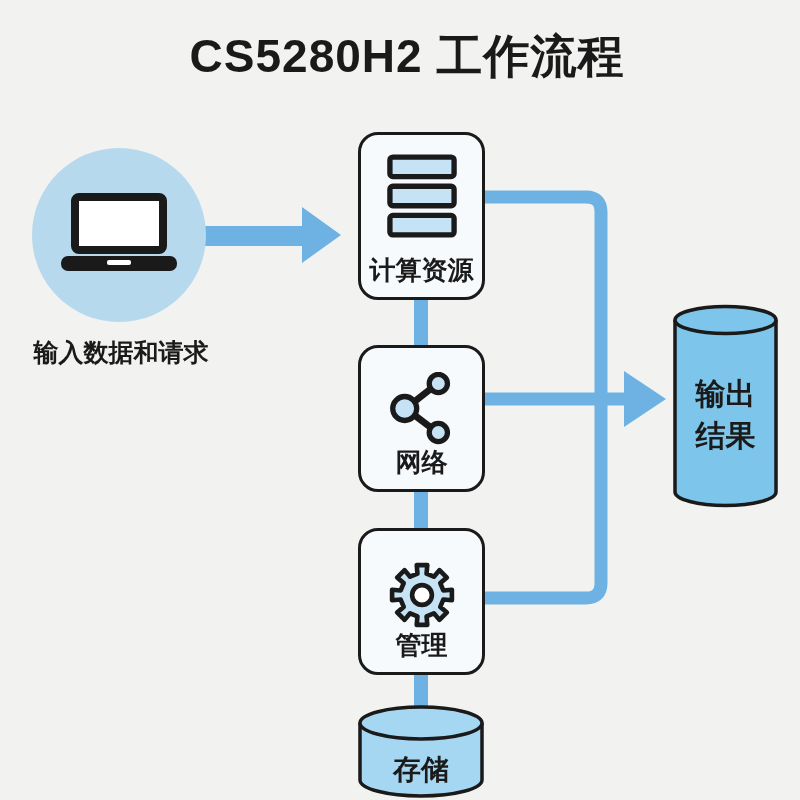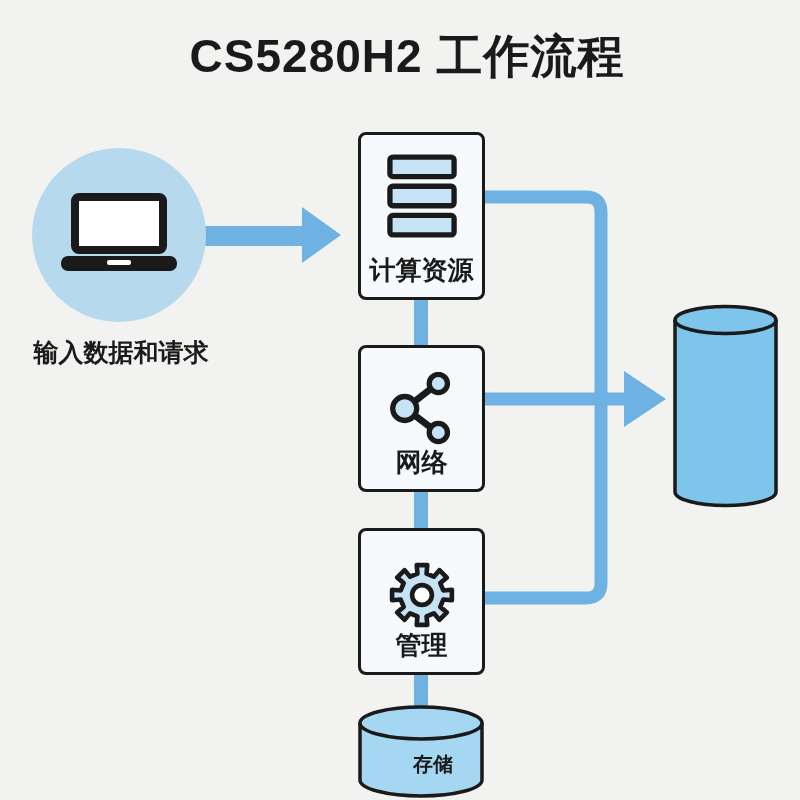--- a/index.html
+++ b/index.html
@@ -36,37 +36,37 @@
     position: absolute; left: 15px; top: 336px; width: 212px;
     text-align: center; font-size: 25px; font-weight: bold;
     color: var(--ink, #1a1a1a); white-space: nowrap;
   }
 
   .node {
     position: absolute; left: 358px; width: 127px;
     box-sizing: border-box;
     background: var(--node_fill, #f6fafd);
     border: 3.5px solid var(--ink, #1a1a1a);
-    border-radius: 8px;
+    border-radius: 20px;
     display: flex; flex-direction: column;
     align-items: center; justify-content: space-between;
   }
   .node-compute    { top: 132px; height: 168px; padding-top: 18px; }
   .node-network    { top: 345px; height: 147px; padding-top: 24px; }
   .node-management { top: 528px; height: 147px; padding-top: 31px; }
   .node-label {
     font-size: 26px; font-weight: bold; color: var(--ink, #1a1a1a);
     margin-bottom: 9px; white-space: nowrap;
   }
 
   .storage { position: absolute; left: 356px; top: 703px; width: 130px; height: 97px; }
   .storage svg { position: absolute; left: 0; top: 0; }
   .storage-label {
-    position: absolute; left: 12px; top: 48px; width: 100%;
-    text-align: center; font-size: 20px; font-weight: bold;
+    position: absolute; left: 0; top: 48px; width: 100%;
+    text-align: center; font-size: 28px; font-weight: bold;
     color: var(--ink, #1a1a1a);
   }
 
   .output { position: absolute; left: 671px; top: 303px; width: 109px; height: 206px; }
   .output svg { position: absolute; left: 0; top: 0; }
   .output-label {
     position: absolute; left: 0; top: 70px; width: 100%;
     text-align: center; font-size: 30px; font-weight: bold;
     line-height: 42px; color: var(--ink, #1a1a1a);
   }
@@ -141,15 +141,19 @@
       <ellipse class="cyl-storage" cx="65" cy="20" rx="61" ry="16"></ellipse>
     </svg>
     <div class="storage-label">存储</div>
   </div>
 
   <div class="output">
     <svg width="109" height="206" viewBox="0 0 109 206">
       <path class="cyl-output" d="M4,17 V189 a50.5,13.5 0 0 0 101,0 V17"></path>
       <ellipse class="cyl-output" cx="54.5" cy="17" rx="50.5" ry="13.5"></ellipse>
     </svg>
+    <div class="output-label">
+      <span>输出</span>
+      <span>结果</span>
+    </div>
   </div>
 
 </div>
 
 </body></html>

